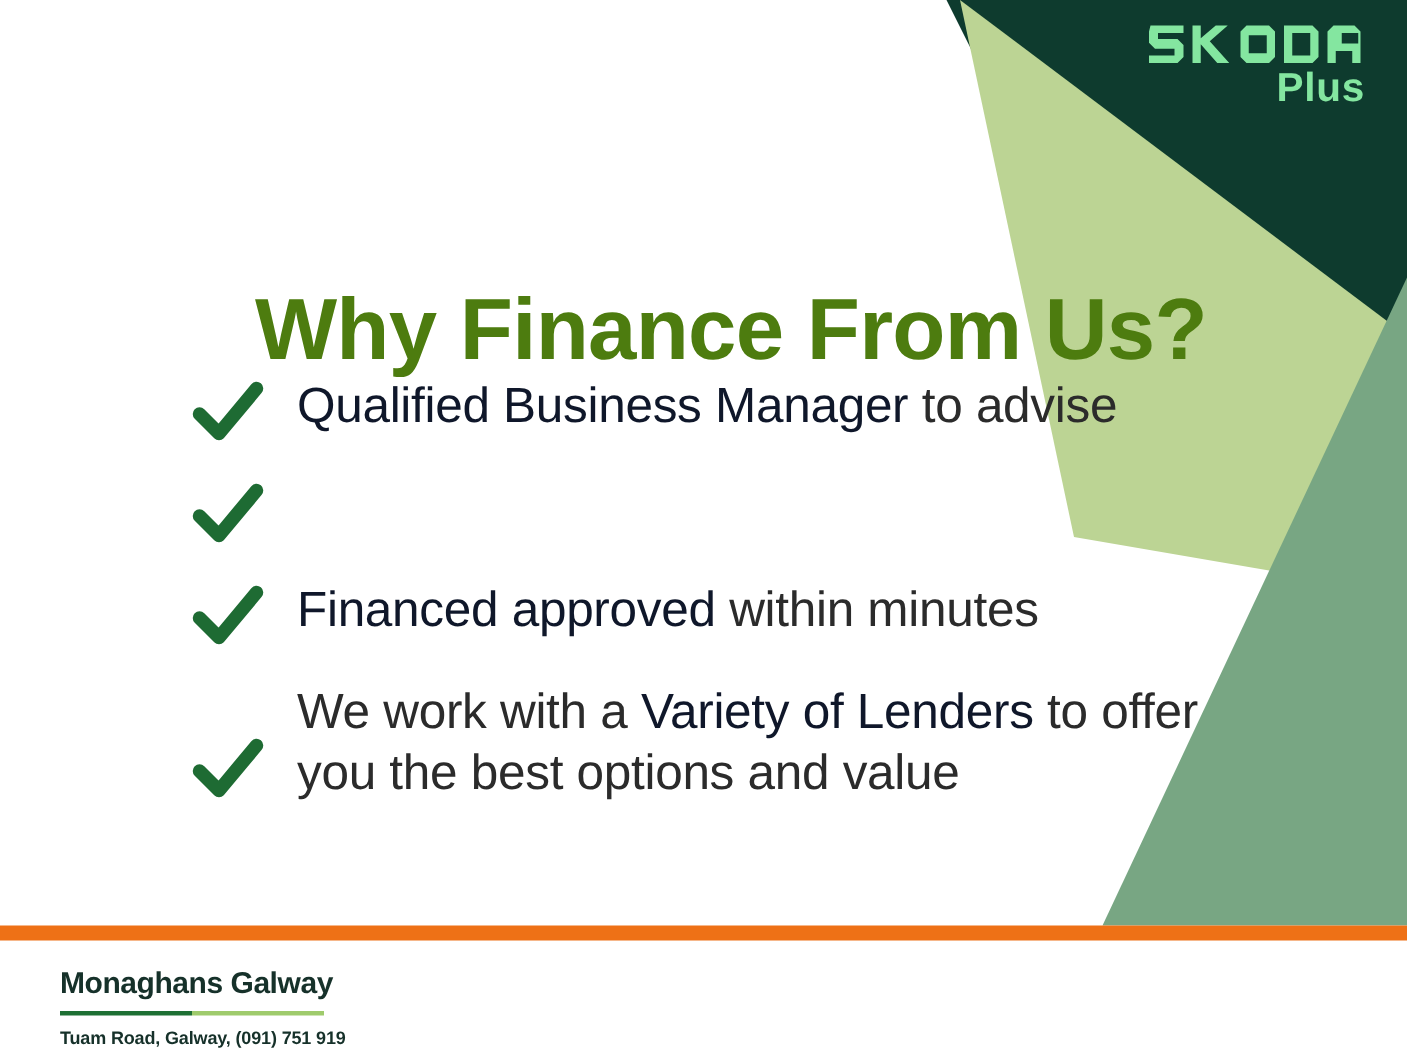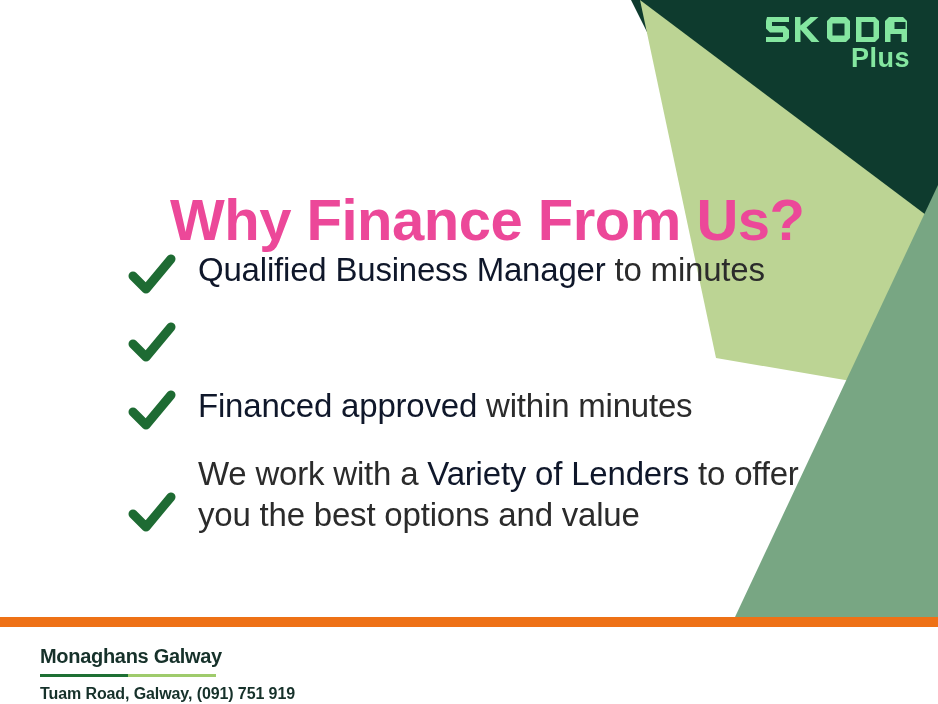--- a/index.html
+++ b/index.html
@@ -30,21 +30,21 @@
   }
 
   
   .title {
     position: absolute;
     left: 170px;
     top: 151px;
     font-size: 58px;
     font-weight: 700;
     letter-spacing: -0.5px;
-    color: #ec4899;
+    color: #4d7c0f;
     white-space: nowrap;
     line-height: 1.05;
   }
 
   
   .bullets {
     position: absolute;
     left: 128px;
     top: 248px;
     width: 700px;
@@ -105,21 +105,21 @@
   }
   .dealer-rule {
     display: block;
     width: 176px;
     height: 3px;
     margin-top: 2px;
     background: linear-gradient(to right, #1E7034 0 50%, #9FCB6C 50% 100%);
   }
   .dealer-address {
     margin-top: 8px;
-    font-size: 16px;
+    font-size: 12px;
     font-weight: 700;
     color: #16312a;
     letter-spacing: -0.1px;
   }
 
   
   .logo-block {
     position: absolute;
     right: 26px;
     top: 14px;
@@ -170,21 +170,21 @@
 
   <div class="bullets">
 
     <div class="bullet">
       <span class="check-icon">
         <svg width="48" height="46" viewBox="0 0 48 46">
           <path d="M5 24 L18 37 L43 7" fill="none" stroke="#1E6B33" stroke-width="9" stroke-linecap="round" stroke-linejoin="round"></path>
         </svg>
       </span>
       <span class="bullet-text">
-        <span class="hl">Qualified Business Manager</span><span> to minutes</span>
+        <span class="hl">Qualified Business Manager</span><span> to advise</span>
       </span>
     </div>
 
 
     <div class="bullet">
       <span class="check-icon">
         <svg width="48" height="46" viewBox="0 0 48 46">
           <path d="M5 24 L18 37 L43 7" fill="none" stroke="#1E6B33" stroke-width="9" stroke-linecap="round" stroke-linejoin="round"></path>
         </svg>
       </span>

